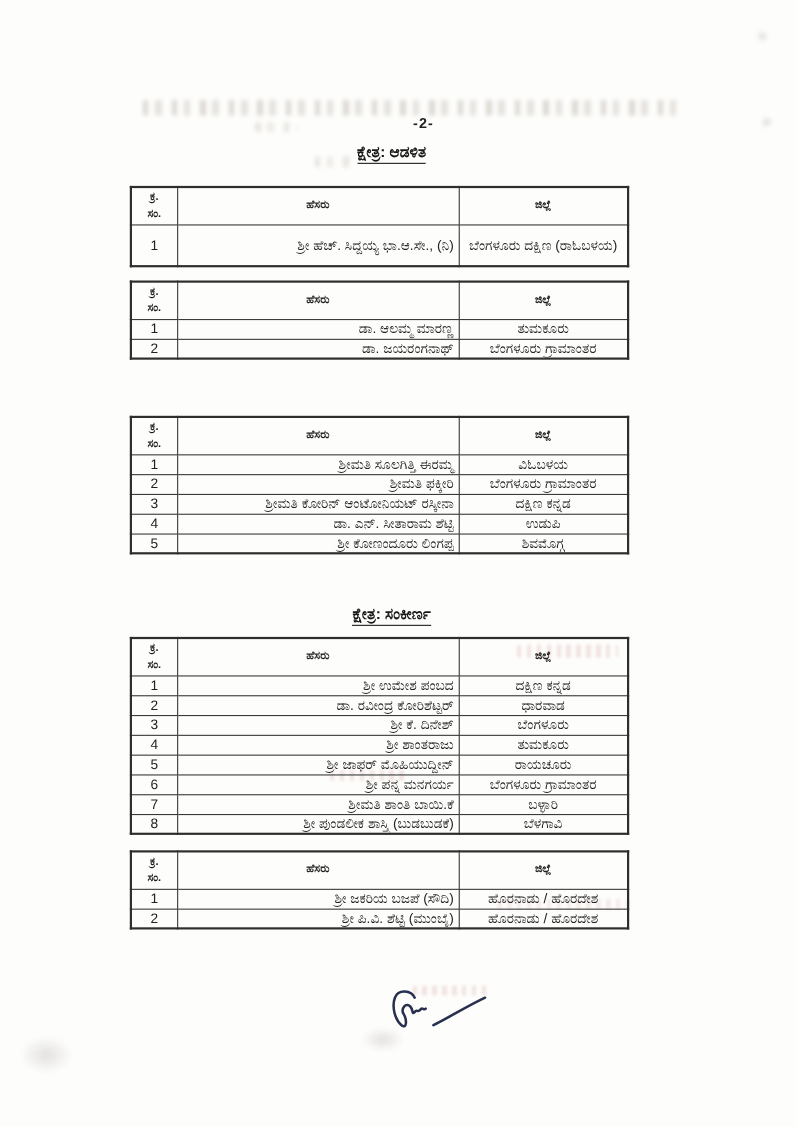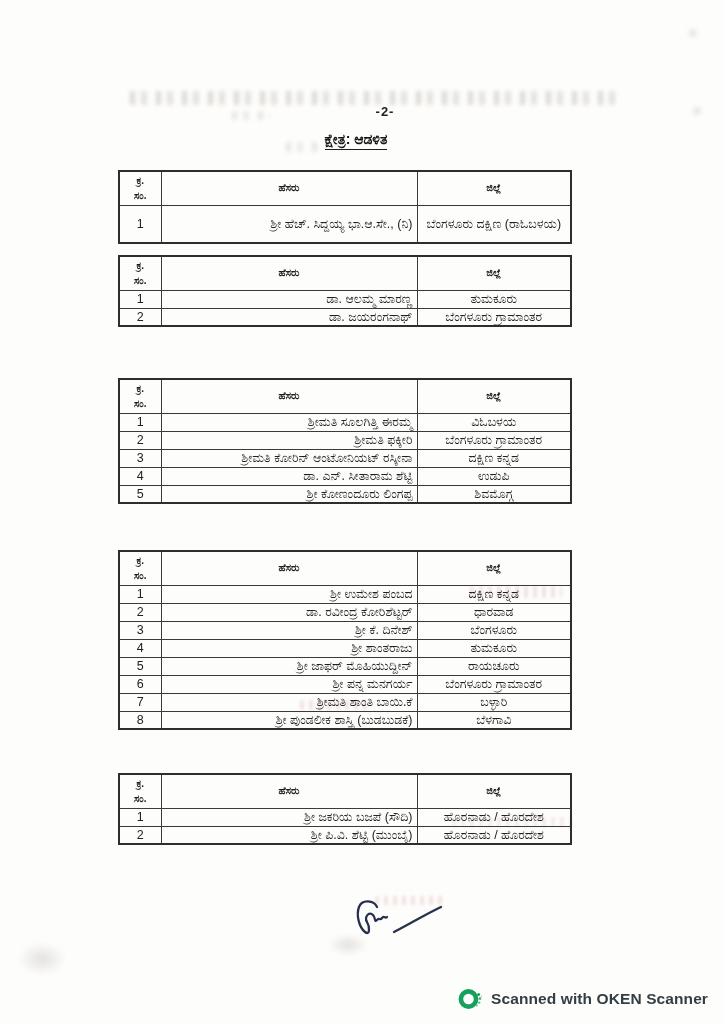--- a/index.html
+++ b/index.html
@@ -188,20 +188,23 @@
   <tr>
     <td class="col-no">5</td>
     <td class="col-name">ಶ್ರೀ ಕೋಣಂದೂರು ಲಿಂಗಪ್ಪ</td>
     <td class="col-district">ಶಿವಮೊಗ್ಗ</td>
   </tr>
 </tbody>
     </table>
   </section>
 
   <section class="section">
+    <div class="heading-wrap">
+      <span class="section-heading">ಕ್ಷೇತ್ರ: ಸಂಕೀರ್ಣ</span>
+    </div>
     <table class="roster-table">
       <thead>
         <tr>
           <th class="col-no">
             <span class="h-line">ಕ್ರ.</span>
             <span class="h-line">ಸಂ.</span>
           </th>
           <th class="col-name">ಹೆಸರು</th>
           <th class="col-district">ಜಿಲ್ಲೆ</th>
         </tr>
@@ -289,28 +292,14 @@
 
   <div class="signature">
     <svg width="102" height="52" viewBox="0 0 102 52">
       <g fill="none" stroke="#27304f" stroke-width="2.3" stroke-linecap="round" stroke-linejoin="round">
         <path d="M31 13 C 28 6, 16 5, 13 13 C 10 21, 13 33, 19 38 C 24 42, 24 33, 21 28 C 18 23, 23 17, 27 21 C 30 24, 28 29, 31 26 C 33 23, 34 27, 36 24 C 38 21, 39 25, 41 23"></path>
         <path d="M48 38 C 62 31, 80 20, 95 13"></path>
       </g>
     </svg>
   </div>
 
-  <div class="scanner-footer">
-    <svg class="oken-logo" viewBox="0 0 24 24">
-      <circle cx="10.5" cy="12" r="7.6" fill="none" stroke="#16a05d" stroke-width="4.6"></circle>
-      <g fill="#16a05d">
-        <circle cx="20.6" cy="7.6" r="1.5"></circle>
-        <circle cx="22.0" cy="11.6" r="1.3" opacity=".85"></circle>
-        <circle cx="21.2" cy="15.6" r="1.2" opacity=".7"></circle>
-        <circle cx="19.0" cy="18.6" r="1.0" opacity=".55"></circle>
-        <circle cx="23.4" cy="9.4" r=".7" opacity=".5"></circle>
-      </g>
-      <circle cx="10.5" cy="12" r="4.2" fill="#ffffff"></circle>
-    </svg>
-    <span class="oken-text">Scanned with OKEN Scanner</span>
-  </div>
 
 </div>
 
 </body></html>

